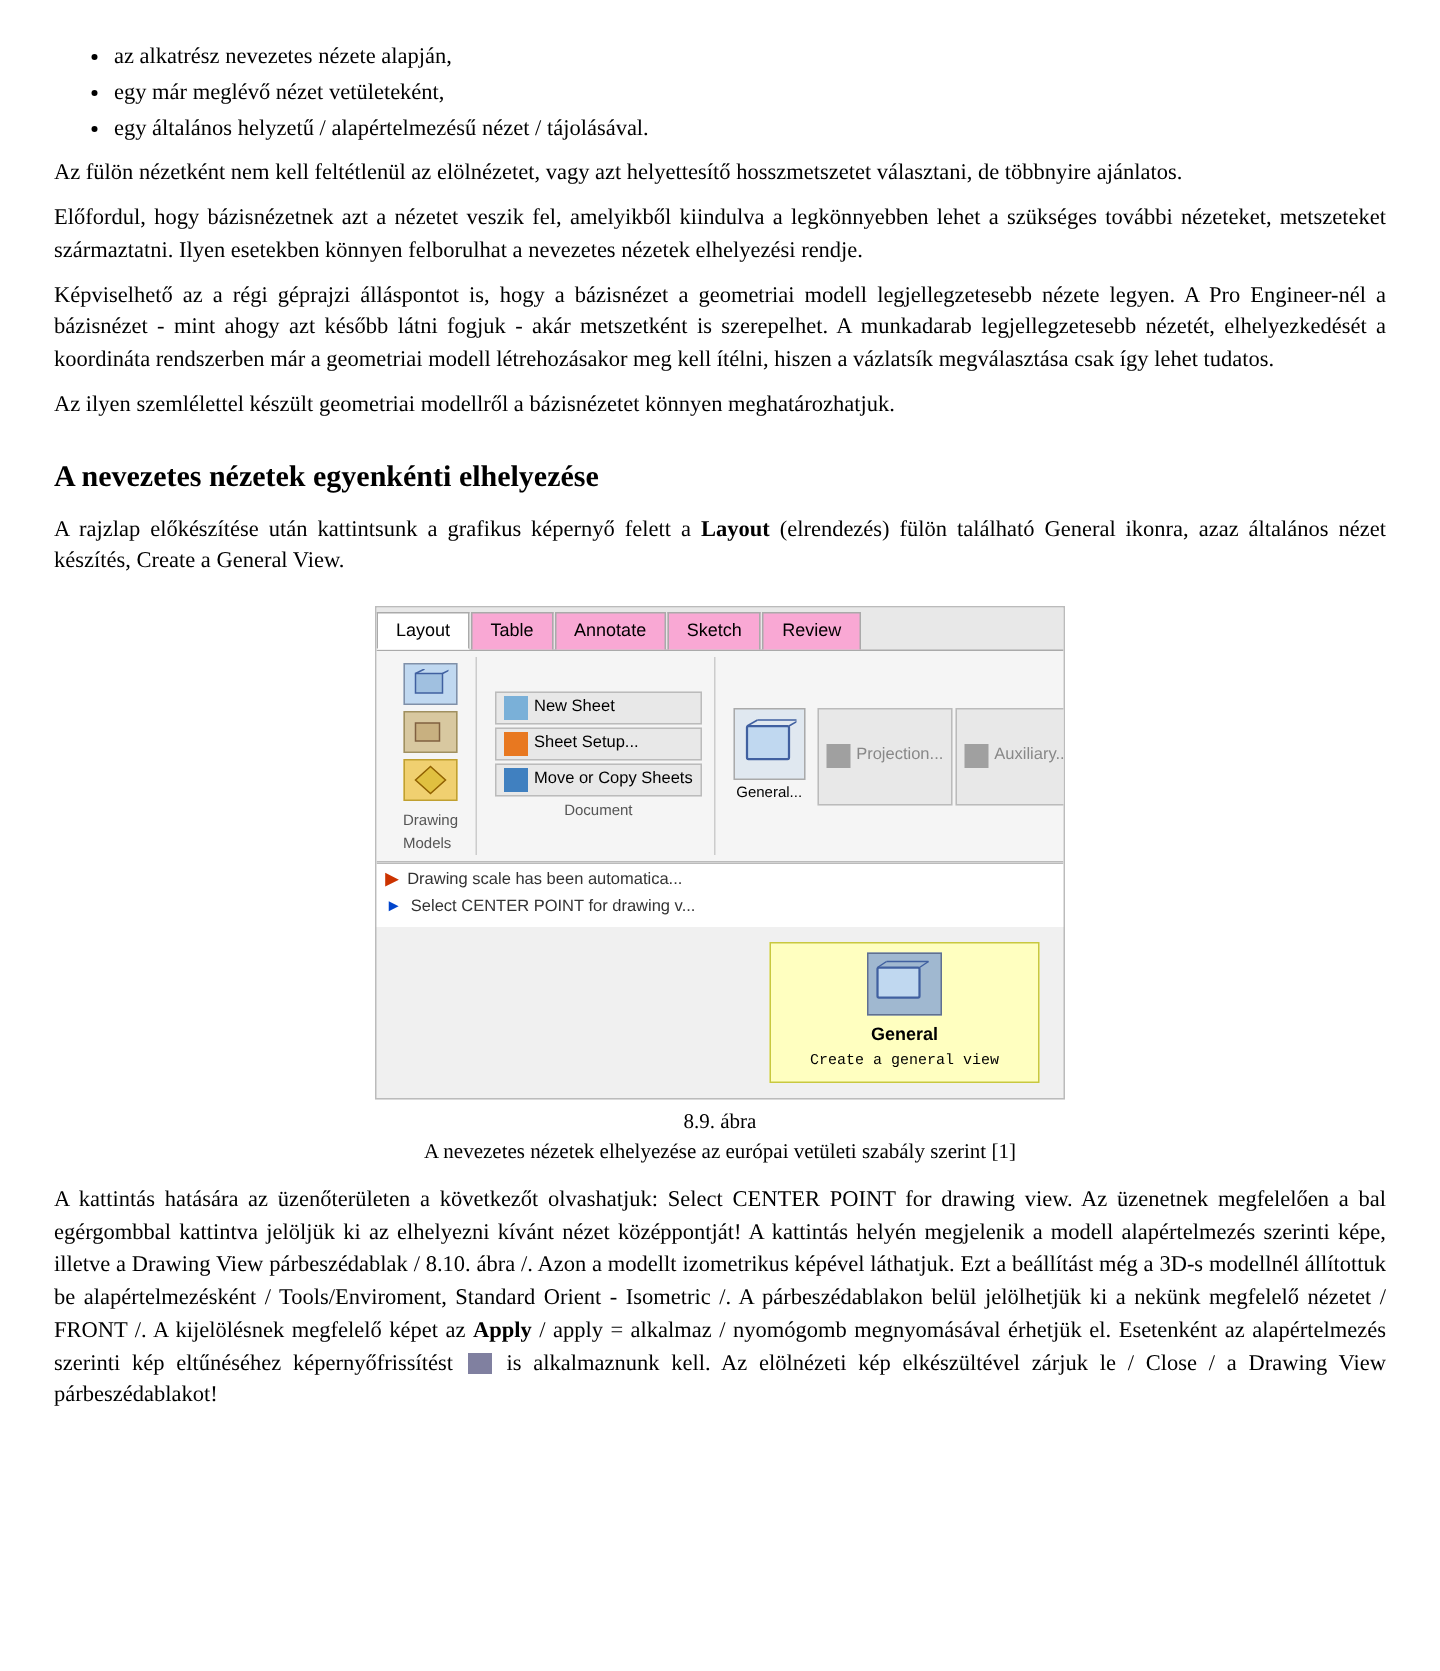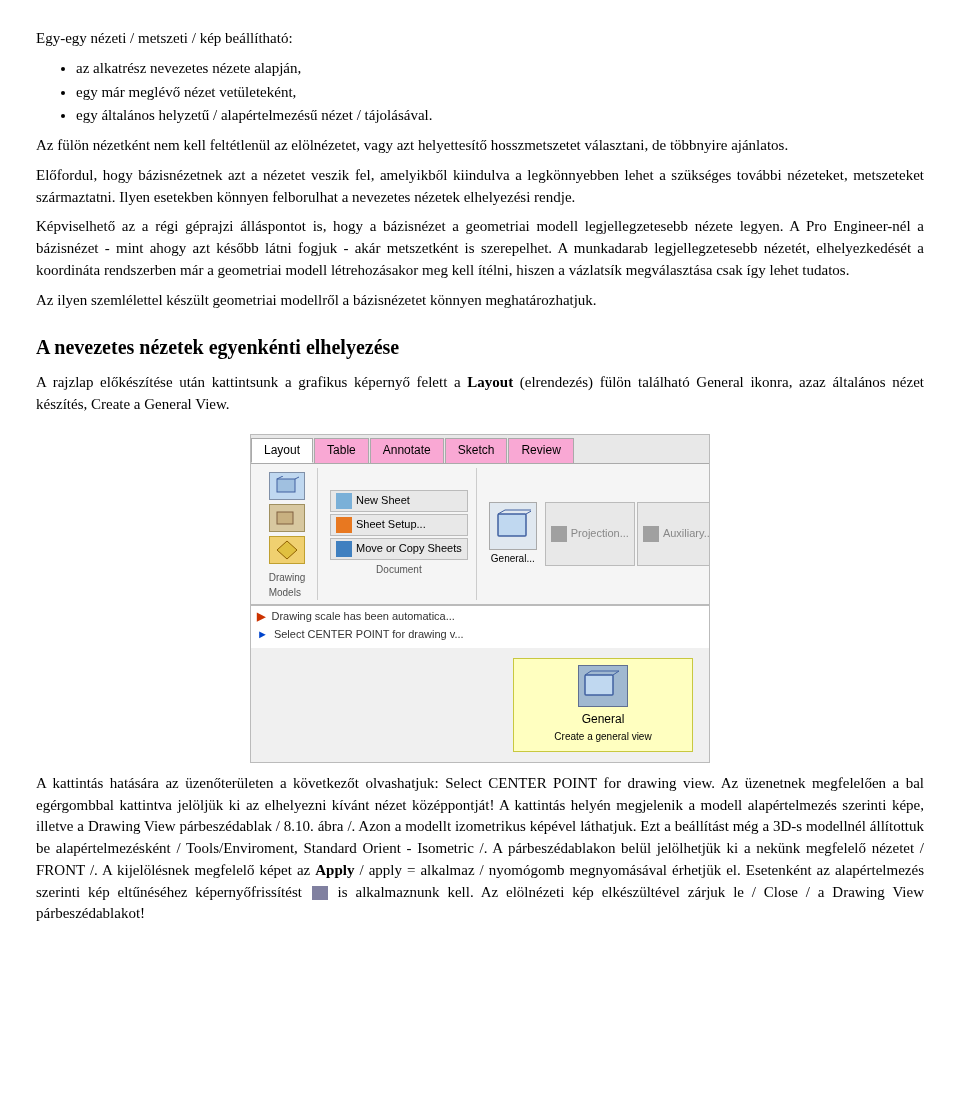--- a/index.html
+++ b/index.html
@@ -211,21 +211,20 @@
       display: flex;
       align-items: center;
       justify-content: center;
     }
   </style>
 </head>
 <body>
 
 <div class="content-block">
 
-  <p>Egy-egy nézeti / metszeti / kép beállítható:</p>
   <ul>
     <li>az alkatrész nevezetes nézete alapján,</li>
     <li>egy már meglévő nézet vetületeként,</li>
     <li>egy általános helyzetű / alapértelmezésű nézet / tájolásával.</li>
   </ul>
 
   <p>Az fülön nézetként nem kell feltétlenül az elölnézetet, vagy azt helyettesítő hosszmetszetet választani, de többnyire ajánlatos.</p>
   <p>Előfordul, hogy bázisnézetnek azt a nézetet veszik fel, amelyikből kiindulva a legkönnyebben lehet a szükséges további nézeteket, metszeteket származtatni. Ilyen esetekben könnyen felborulhat a nevezetes nézetek elhelyezési rendje.</p>
   <p>Képviselhető az a régi géprajzi álláspontot is, hogy a bázisnézet a geometriai modell legjellegzetesebb nézete legyen. A Pro Engineer-nél a bázisnézet - mint ahogy azt később látni fogjuk - akár metszetként is szerepelhet. A munkadarab legjellegzetesebb nézetét, elhelyezkedését a koordináta rendszerben már a geometriai modell létrehozásakor meg kell ítélni, hiszen a vázlatsík megválasztása csak így lehet tudatos.</p>
   <p>Az ilyen szemlélettel készült geometriai modellről a bázisnézetet könnyen meghatározhatjuk.</p>
@@ -338,25 +337,29 @@
       <div style="display:flex; justify-content:flex-end; padding:4px 8px;">
         <div class="general-popup">
           <div style="background:#a0b8d0;border:1px solid #607090;width:50px;height:42px;margin-bottom:4px;display:flex;align-items:center;justify-content:center;">
             <svg width="40" height="34">
               <rect x="2" y="6" width="28" height="20" fill="#c0d8f0" stroke="#4060a0" stroke-width="1.5" rx="1"></rect>
               <line x1="2" y1="6" x2="8" y2="2" stroke="#4060a0" stroke-width="1"></line>
               <line x1="30" y1="6" x2="36" y2="2" stroke="#4060a0" stroke-width="1"></line>
               <line x1="8" y1="2" x2="36" y2="2" stroke="#4060a0" stroke-width="1"></line>
             </svg>
           </div>
-          <div style="font-size:12px;font-family:Arial,sans-serif;font-weight:normal;margin-bottom:2px;">General</div>
-          <div style="font-size:10px;font-family:Liberation Sans, sans-serif;text-align:center;">Create a general view</div>
+          <div style="font-size:12px;font-family:Arial,sans-serif;font-weight:bold;margin-bottom:2px;">General</div>
+          <div style="font-size:10px;font-family:Liberation Mono, monospace;text-align:center;">Create a general view</div>
         </div>
       </div>
     </div>
 
+    <div class="figure-caption">
+      <div>8.9. ábra</div>
+      <div>A nevezetes nézetek elhelyezése az európai vetületi szabály szerint [1]</div>
+    </div>
   </div>
 
   <p>
     <span>A kattintás hatására az üzenőterületen a következőt olvashatjuk: Select CENTER POINT for drawing view. Az üzenetnek megfelelően a bal egérgombbal kattintva jelöljük ki az elhelyezni kívánt nézet középpontját! A kattintás helyén megjelenik a modell alapértelmezés szerinti képe, illetve a Drawing View párbeszédablak / 8.10. ábra /. Azon a modellt izometrikus képével láthatjuk. Ezt a beállítást még a 3D-s modellnél állítottuk be alapértelmezésként / Tools/Enviroment, Standard Orient - Isometric /. A párbeszédablakon belül jelölhetjük ki a nekünk megfelelő nézetet / FRONT /. A kijelölésnek megfelelő képet az <span class="bold">Apply</span> / apply = alkalmaz / nyomógomb megnyomásával érhetjük el. Esetenként az alapértelmezés szerinti kép eltűnéséhez képernyőfrissítést </span><span class="small-icon-inline"></span><span> is alkalmaznunk kell. Az elölnézeti kép elkészültével zárjuk le / Close / a Drawing View párbeszédablakot!</span>
   </p>
 
 </div>
 
 </body></html>

